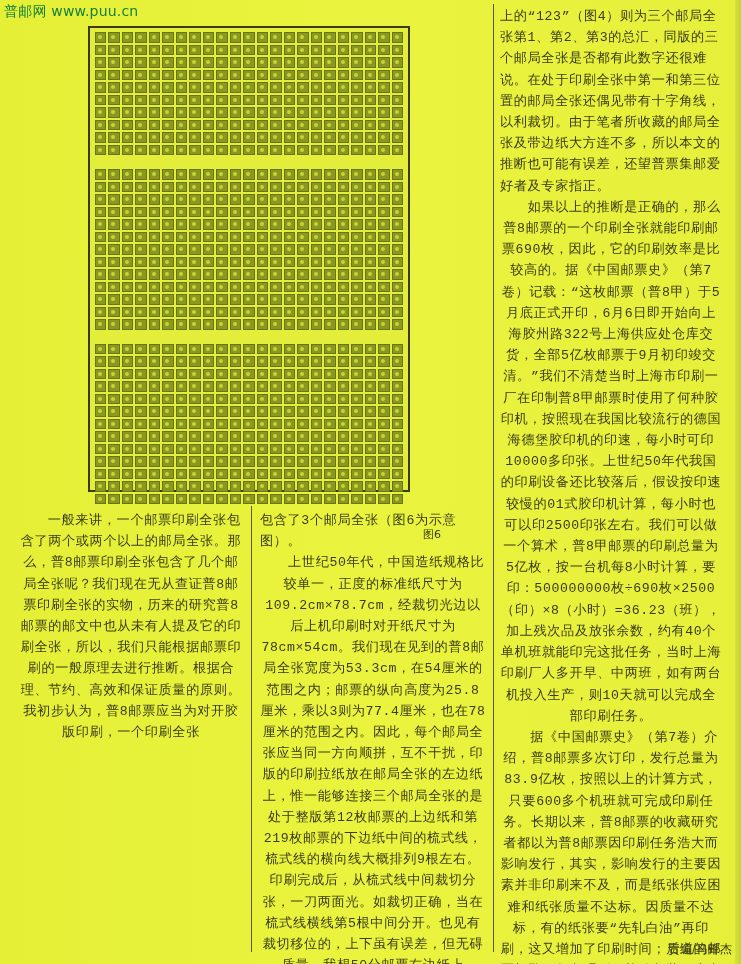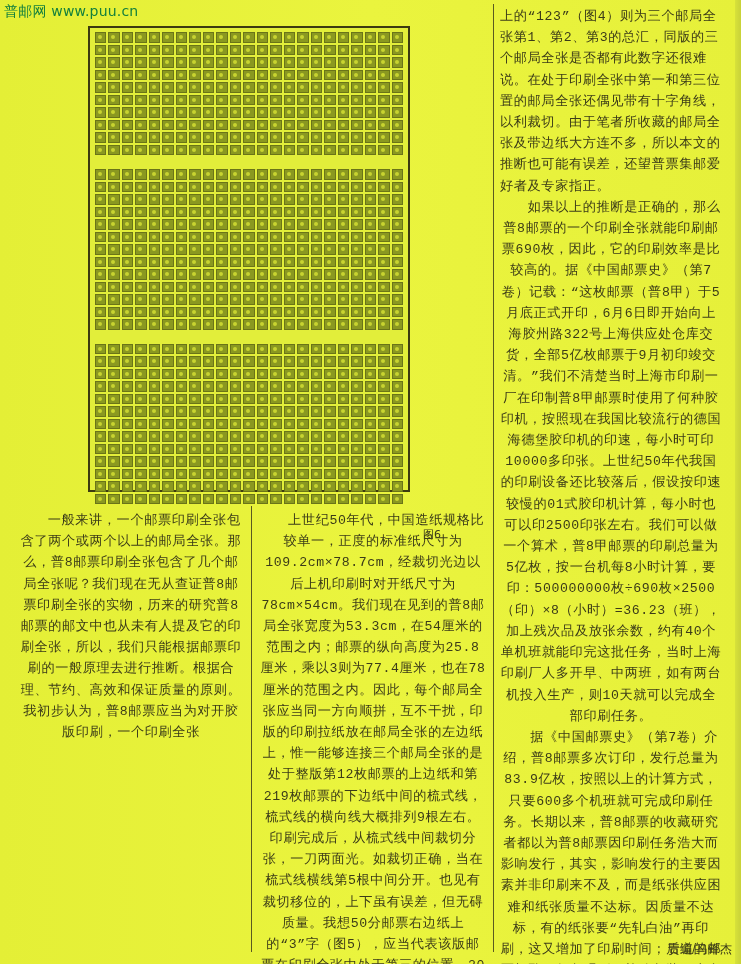--- a/index.html
+++ b/index.html
@@ -876,20 +876,21 @@
   </div>
 <div class="fig-caption">图6</div>
 
 <div class="rule rule-a"></div>
 <div class="rule rule-b"></div>
 
 <div class="col col-left" id="col-left">
     <p class="indent">一般来讲，一个邮票印刷全张包含了两个或两个以上的邮局全张。那么，普8邮票印刷全张包含了几个邮局全张呢？我们现在无从查证普8邮票印刷全张的实物，历来的研究普8邮票的邮文中也从未有人提及它的印刷全张，所以，我们只能根据邮票印刷的一般原理去进行推断。根据合理、节约、高效和保证质量的原则。我初步认为，普8邮票应当为对开胶版印刷，一个印刷全张</p>
   </div>
 <div class="col col-mid" id="col-mid">
+    <p>包含了3个邮局全张（图6为示意图）。</p>
     <p class="indent">上世纪50年代，中国造纸规格比较单一，正度的标准纸尺寸为109.2cm×78.7cm，经裁切光边以后上机印刷时对开纸尺寸为78cm×54cm。我们现在见到的普8邮局全张宽度为53.3cm，在54厘米的范围之内；邮票的纵向高度为25.8厘米，乘以3则为77.4厘米，也在78厘米的范围之内。因此，每个邮局全张应当同一方向顺拼，互不干扰，印版的印刷拉纸放在邮局全张的左边纸上，惟一能够连接三个邮局全张的是处于整版第12枚邮票的上边纸和第219枚邮票的下边纸中间的梳式线，梳式线的横向线大概排列9根左右。印刷完成后，从梳式线中间裁切分张，一刀两面光。如裁切正确，当在梳式线横线第5根中间分开。也见有裁切移位的，上下虽有误差，但无碍质量。我想50分邮票右边纸上的“3”字（图5），应当代表该版邮票在印刷全张中处于第三的位置，20分邮票右边纸</p>
   </div>
 <div class="col col-right" id="col-right">
     <p>上的“123”（图4）则为三个邮局全张第1、第2、第3的总汇，同版的三个邮局全张是否都有此数字还很难说。在处于印刷全张中第一和第三位置的邮局全张还偶见带有十字角线，以利裁切。由于笔者所收藏的邮局全张及带边纸大方连不多，所以本文的推断也可能有误差，还望普票集邮爱好者及专家指正。</p>
     <p class="indent">如果以上的推断是正确的，那么普8邮票的一个印刷全张就能印刷邮票690枚，因此，它的印刷效率是比较高的。据《中国邮票史》（第7卷）记载：“这枚邮票（普8甲）于5月底正式开印，6月6日即开始向上海胶州路322号上海供应处仓库交货，全部5亿枚邮票于9月初印竣交清。”我们不清楚当时上海市印刷一厂在印制普8甲邮票时使用了何种胶印机，按照现在我国比较流行的德国海德堡胶印机的印速，每小时可印10000多印张。上世纪50年代我国的印刷设备还比较落后，假设按印速较慢的01式胶印机计算，每小时也可以印2500印张左右。我们可以做一个算术，普8甲邮票的印刷总量为5亿枚，按一台机每8小时计算，要印：500000000枚÷690枚×2500（印）×8（小时）=36.23（班），加上残次品及放张余数，约有40个单机班就能印完这批任务，当时上海印刷厂人多开早、中两班，如有两台机投入生产，则10天就可以完成全部印刷任务。</p>
     <p class="indent">据《中国邮票史》（第7卷）介绍，普8邮票多次订印，发行总量为83.9亿枚，按照以上的计算方式，只要600多个机班就可完成印刷任务。长期以来，普8邮票的收藏研究者都以为普8邮票因印刷任务浩大而影响发行，其实，影响发行的主要因素并非印刷来不及，而是纸张供应困难和纸张质量不达标。因质量不达标，有的纸张要“先轧白油”再印刷，这又增加了印刷时间；后道的邮票打孔，任务艰巨；检验包装，也多繁杂，不能跟印刷同步进行。这才是影响普8邮票发行的真正原因。</p>
   </div>
 
 <div class="editor">责编/马锋杰</div>
 

